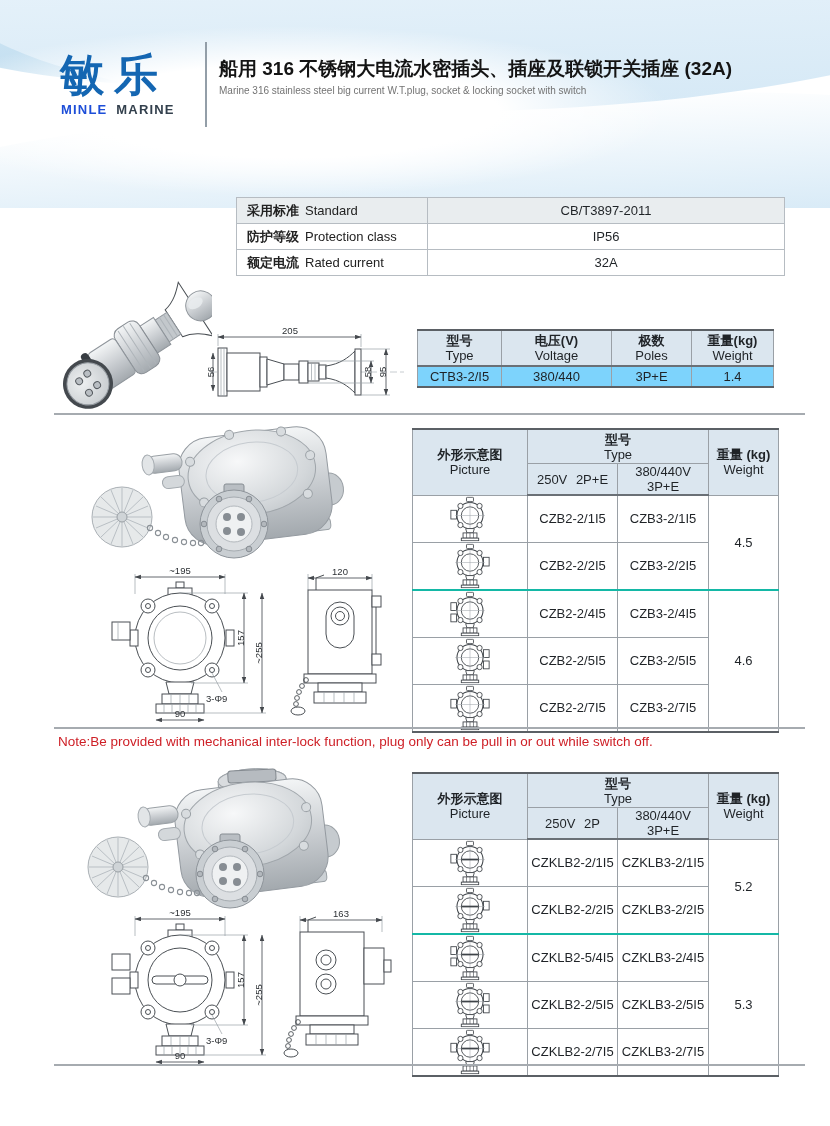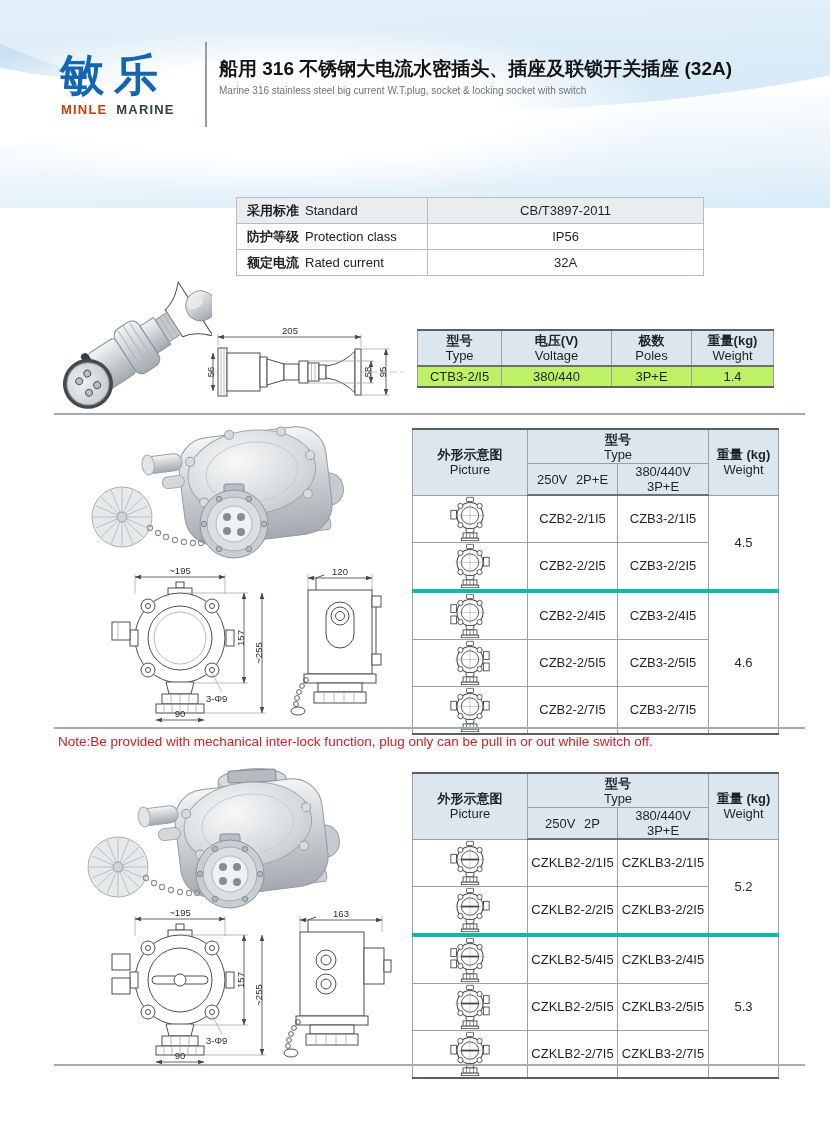--- a/index.html
+++ b/index.html
@@ -18,55 +18,55 @@
   .w2{top:-190px;left:-60px;width:1150px;height:300px;border-radius:50%;
       background:linear-gradient(180deg,#f7fbfe 0%,#d6e9f6 100%);transform:rotate(-2deg);}
   .w3{top:100px;left:-220px;width:1350px;height:230px;border-radius:45%;
       background:linear-gradient(180deg,rgba(255,255,255,0) 0%,#d9ebf7 55%,#f3f9fd 100%);transform:rotate(-3deg);}
   .w4{top:26px;left:-90px;width:760px;height:170px;border-radius:50%;
       background:radial-gradient(closest-side,#ffffff 55%,rgba(255,255,255,0) 100%);}
 
   
   .logo-cn{left:60px;top:52px;font-size:44px;font-weight:bold;letter-spacing:10px;color:#1466b2;line-height:46px;}
   .logo-en{left:61px;top:102px;font-size:13px;font-weight:bold;letter-spacing:1.2px;}
-  .logo-en .p1{color:#c2410c;}
+  .logo-en .p1{color:#1d4ed8;}
   .logo-en .p2{color:#33404d;margin-left:4px;}
   .logo-divider{left:205px;top:42px;width:2px;height:85px;background:#939ea8;}
   .title-cn{left:219px;top:56px;font-size:19px;font-weight:bold;color:#141414;white-space:nowrap;}
   .title-en{left:219px;top:85px;font-size:10px;color:#737373;white-space:nowrap;}
 
   
-  .spec{left:236px;top:197px;border-collapse:collapse;width:468px;font-size:13px;table-layout:fixed;}
+  .spec{left:236px;top:197px;border-collapse:collapse;width:549px;font-size:13px;table-layout:fixed;}
   .spec td{border:1px solid #b6bcc2;height:25px;padding:0;}
   .spec tr.alt{background:#e9edef;}
   .spec .lab{text-align:left;padding-left:10px;width:180px;}
   .spec .lab b{font-weight:bold;color:#222;}
   .spec .lab span{margin-left:6px;color:#222;}
   .spec .val{text-align:center;color:#1f2327;}
 
   
   .ctb{left:417px;top:329px;border-collapse:collapse;width:356px;font-size:13px;table-layout:fixed;
        border-top:2px solid #5b6065;border-bottom:2px solid #5b6065;}
   .ctb th,.ctb td{border:1px solid #9aa0a6;text-align:center;padding:0;color:#1f2327;}
   .ctb thead th{background:#dbe6ef;font-weight:normal;height:34px;border-bottom:2px solid #6a7076;}
   .ctb tbody td{height:19px;}
-  .ctb tbody tr.alt{background:#bef264;}
+  .ctb tbody tr.alt{background:#7dd3fc;}
   .bi{line-height:15px;}
   .bi .cn{font-weight:bold;}
 
   
   .mtable{border-collapse:collapse;width:366px;font-size:13px;table-layout:fixed;
           border-top:2px solid #5b6065;border-bottom:2px solid #5b6065;}
   .mtable th,.mtable td{border:1px solid #9aa0a6;text-align:center;padding:0;color:#1f2327;}
   .mtable thead th{background:#dbe6ef;font-weight:normal;}
   .mtable thead tr.h1 th{height:33px;}
   .mtable thead tr.h2 th{height:24px;border-bottom:2px solid #6a7076;}
   .mtable .subh{word-spacing:5px;}
   .mtable tbody tr{height:45px;}
-  .mtable tbody tr.grp td{border-top:4px solid #14b8a6;margin-left:15px;}
+  .mtable tbody tr.grp td{border-top:2px solid #14b8a6;margin-left:15px;}
   .czbt{left:412px;top:428px;}
   .czklbt{left:412px;top:772px;}
   .row-icon{width:40px;height:46px;display:block;margin:0 auto;}
 
   
   .hr{height:2px;background:#a6abb0;}
   .hr1{left:54px;top:413px;width:751px;}
   .hr2{left:54px;top:727px;width:751px;}
   .hr3{left:54px;top:1064px;width:751px;}
   .note{left:58px;top:732px;font-size:13.5px;color:#ce2027;line-height:19px;white-space:nowrap;}

